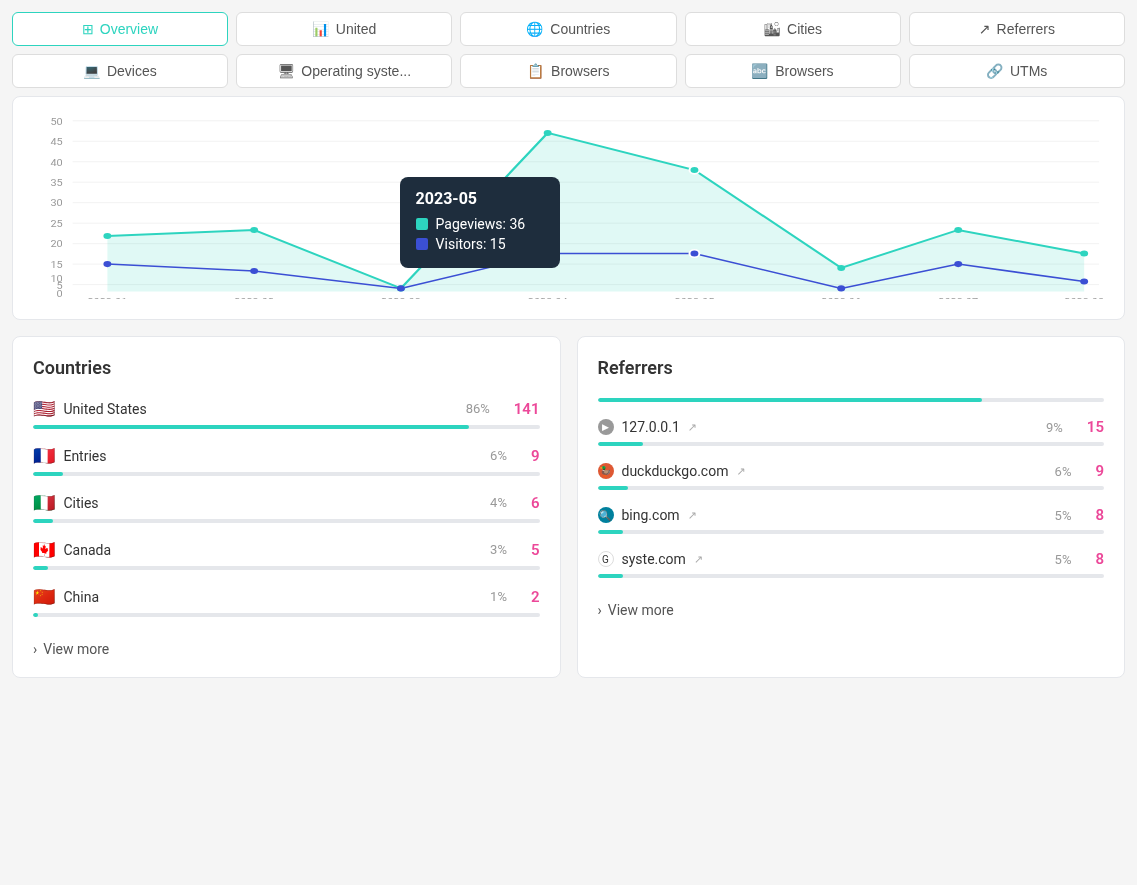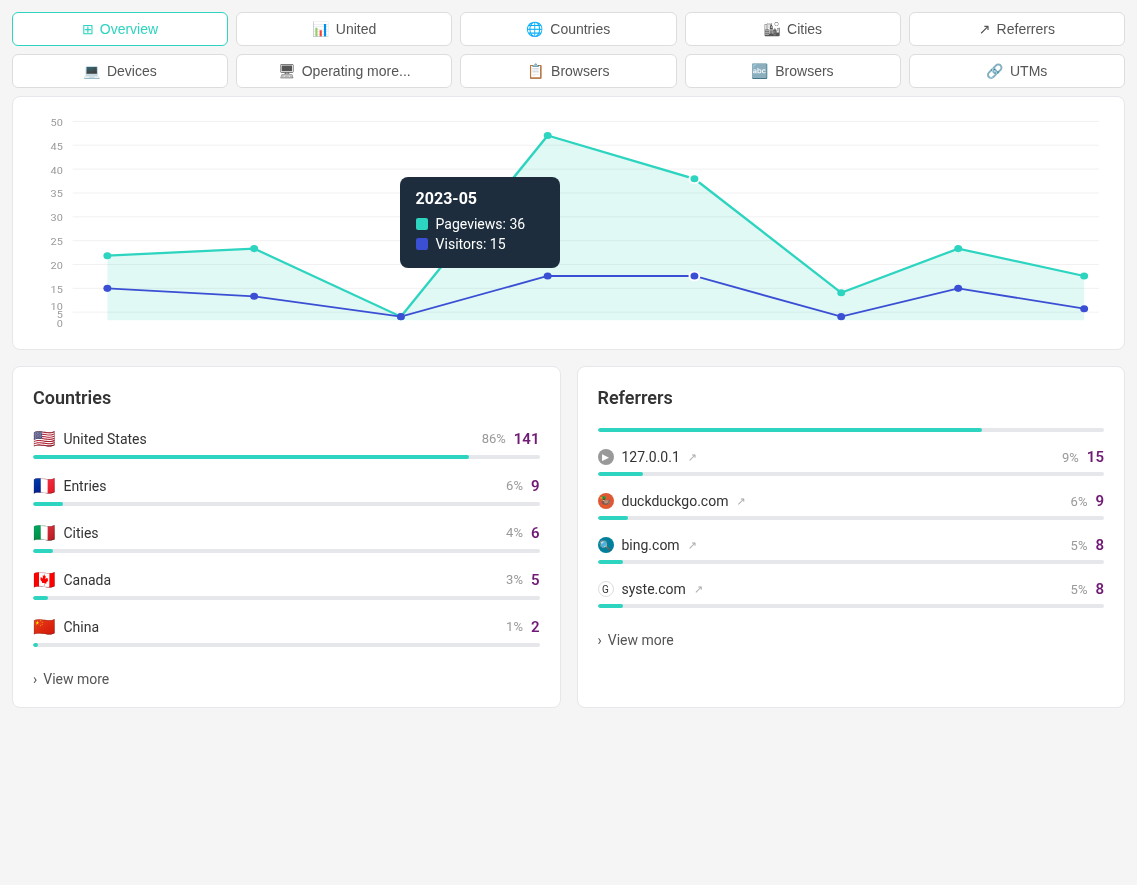--- a/index.html
+++ b/index.html
@@ -50,21 +50,21 @@
     }
 
     
     .chart-container {
       background: #fff;
       border: 1px solid #e5e7eb;
       border-radius: 8px;
       padding: 20px;
       margin-bottom: 16px;
       position: relative;
-      height: 254px;
+      height: 224px;
     }
 
     .chart-svg {
       width: 100%;
       height: 100%;
     }
 
     
     .tooltip {
       position: absolute;
@@ -135,29 +135,29 @@
       display: flex;
       align-items: center;
       gap: 8px;
       font-size: 14px;
       color: #333;
     }
 
     .stat-right {
       display: flex;
       align-items: center;
-      gap: 8px;
+      gap: 24px;
       color: #999;
       font-size: 13px;
     }
 
     .stat-count {
       font-size: 15px;
       font-weight: 600;
-      color: #701a75;
+      color: #ec4899;
     }
 
     .progress-bar-bg {
       height: 4px;
       background: #e5e7eb;
       border-radius: 2px;
       overflow: hidden;
     }
 
     .progress-bar-fill {
@@ -224,21 +224,21 @@
     </button>
   </div>
 
   <div class="tabs-row">
     <button class="tab-btn">
       <span class="tab-icon">💻</span>
       <span>Devices</span>
     </button>
     <button class="tab-btn">
       <span class="tab-icon">🖥</span>
-      <span>Operating more...</span>
+      <span>Operating syste...</span>
     </button>
     <button class="tab-btn">
       <span class="tab-icon">📋</span>
       <span>Browsers</span>
     </button>
     <button class="tab-btn">
       <span class="tab-icon">🔤</span>
       <span>Browsers</span>
     </button>
     <button class="tab-btn">

